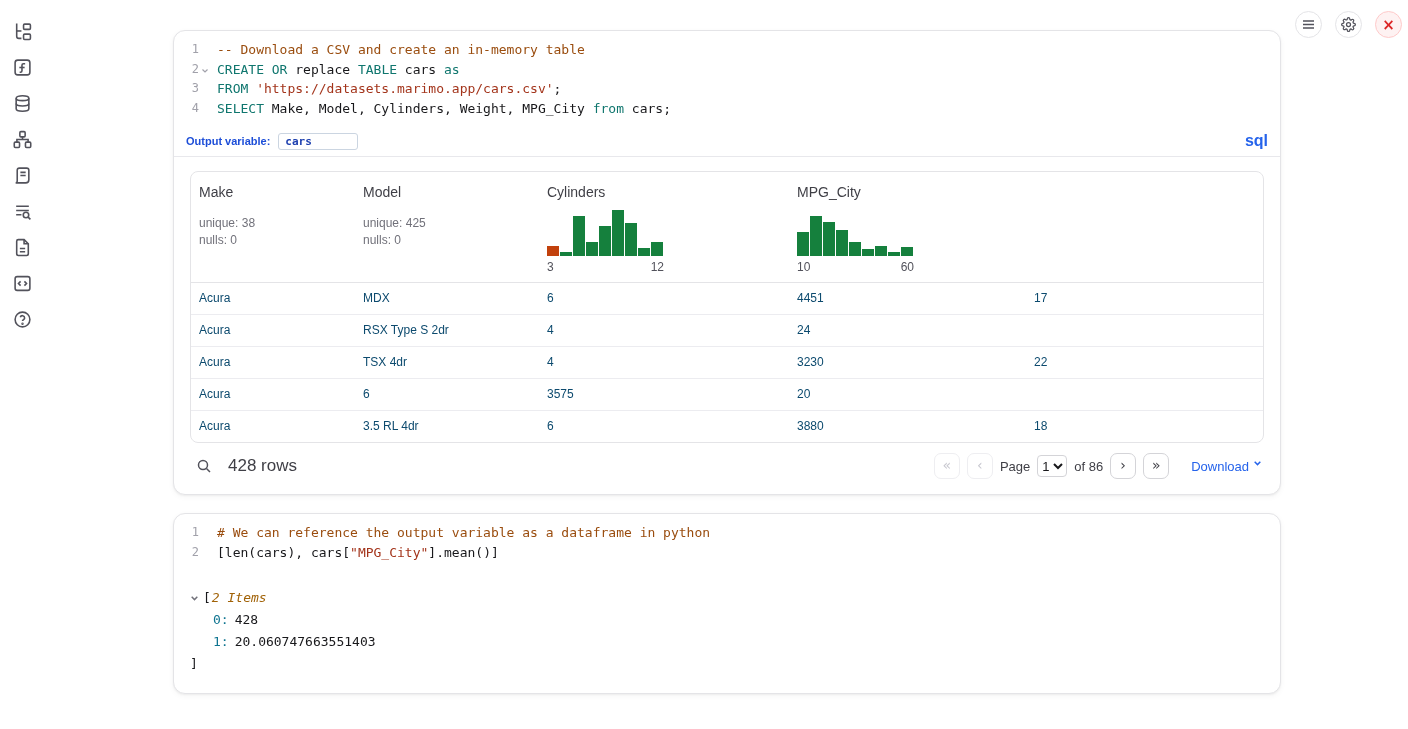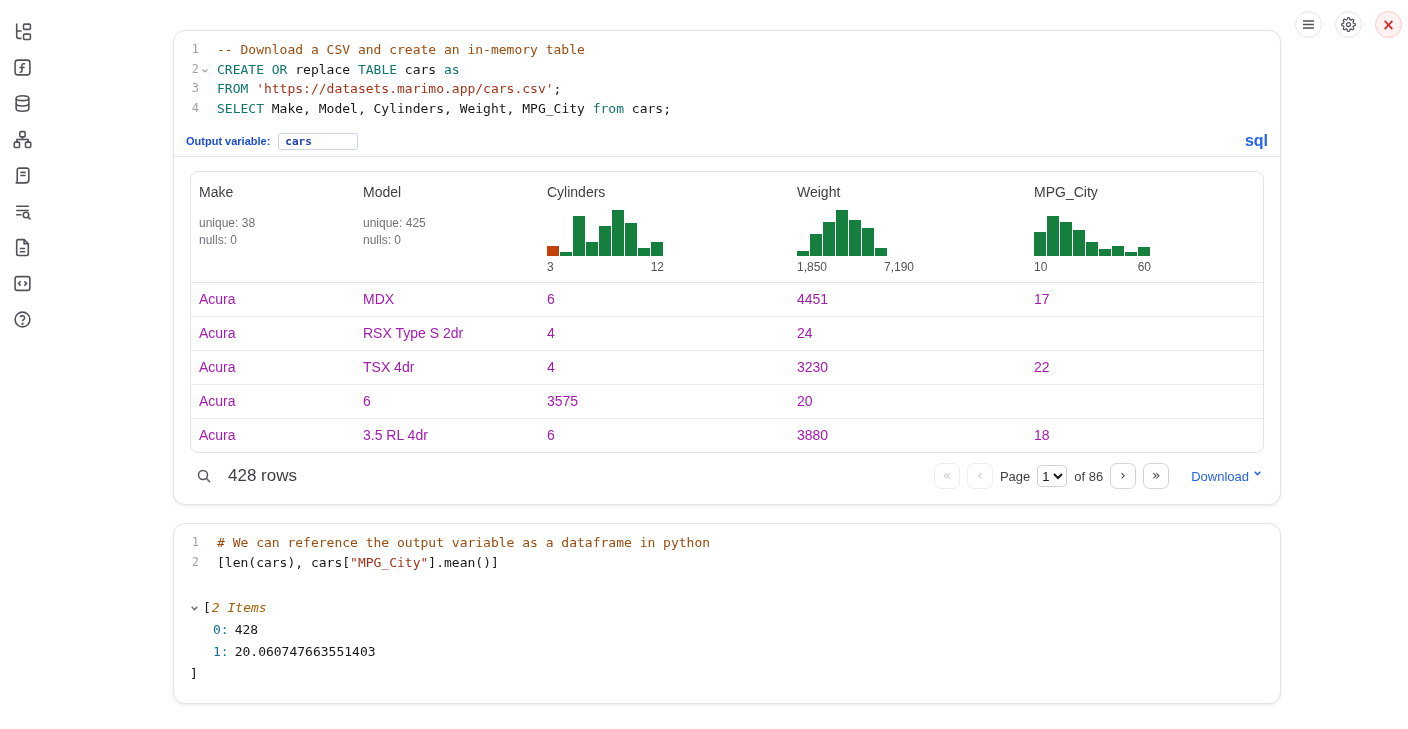--- a/index.html
+++ b/index.html
@@ -44,21 +44,21 @@
   .th { padding:12px 8px 8px; }
   .col-name { font-size:14px; color:#3f3f46; }
   .col-stats { font-size:12px; color:#71717a; line-height:17px; margin-top:15px; }
   .hist { display:flex; align-items:flex-end; gap:1px; height:48px; margin-top:8px; }
   .hist-bar { width:12px; background:#15803d; }
   .hist-bar.hl { background:#c2410c; }
   .hist-range { display:flex; justify-content:space-between; width:117px; font-size:12px; color:#52525b; margin-top:4px; }
 
   .tr { display:grid; grid-template-columns:164px 184px 250px 237px 1fr; border-bottom:1px solid #ececf0; }
   .tr:last-child { border-bottom:none; }
-  .td { padding:8px 8px 9px; font-size:14px; color:#a21caf; }
+  .td { padding:8px 8px 9px; font-size:12px; color:#0c4a6e; }
 
   
   .table-footer { display:flex; align-items:center; margin-top:10px; gap:6px; padding:0 2px; }
   .icon-btn { background:none; border:none; padding:4px; cursor:pointer; display:flex; color:#52525b; }
   .row-count { font-size:17px; color:#3f3f46; margin-left:6px; }
   .pager { margin-left:auto; display:flex; align-items:center; gap:7px; }
   .pg-btn { width:26px; height:26px; border-radius:7px; border:1px solid #d4d4d8; background:#fff; color:#3f3f46; font-size:14px; display:flex; align-items:center; justify-content:center; cursor:pointer; padding:0 0 2px 0; font-family:"DejaVu Sans",sans-serif; }
   .pg-btn.disabled { border-color:#eeeef1; color:#c7c7cf; }
   .pg-label { font-size:13px; color:#3f3f46; }
   .page-select { font-size:13px; color:#18181b; border:1px solid #d4d4d8; border-radius:4px; background:#fff; height:22px; }
@@ -226,36 +226,20 @@
                 <div class="hist-bar" style="height:33px"></div>
                 <div class="hist-bar" style="height:8px"></div>
                 <div class="hist-bar" style="height:14px"></div>
               </div>
               <div class="hist-range">
                 <span>3</span>
                 <span>12</span>
               </div>
             </div>
             <div class="th">
-              <div class="col-name">Weight</div>
-              <div class="hist">
-                <div class="hist-bar" style="height:5px"></div>
-                <div class="hist-bar" style="height:22px"></div>
-                <div class="hist-bar" style="height:34px"></div>
-                <div class="hist-bar" style="height:46px"></div>
-                <div class="hist-bar" style="height:36px"></div>
-                <div class="hist-bar" style="height:28px"></div>
-                <div class="hist-bar" style="height:8px"></div>
-              </div>
-              <div class="hist-range">
-                <span>1,850</span>
-                <span>7,190</span>
-              </div>
-            </div>
-            <div class="th">
               <div class="col-name">MPG_City</div>
               <div class="hist">
                 <div class="hist-bar" style="height:24px"></div>
                 <div class="hist-bar" style="height:40px"></div>
                 <div class="hist-bar" style="height:34px"></div>
                 <div class="hist-bar" style="height:26px"></div>
                 <div class="hist-bar" style="height:14px"></div>
                 <div class="hist-bar" style="height:7px"></div>
                 <div class="hist-bar" style="height:10px"></div>
                 <div class="hist-bar" style="height:4px"></div>

